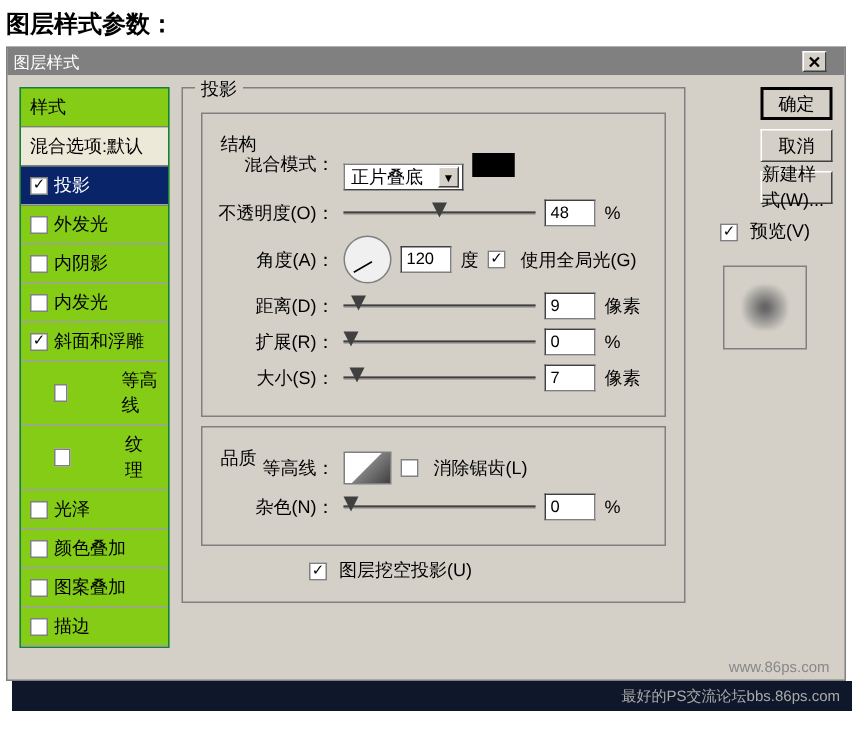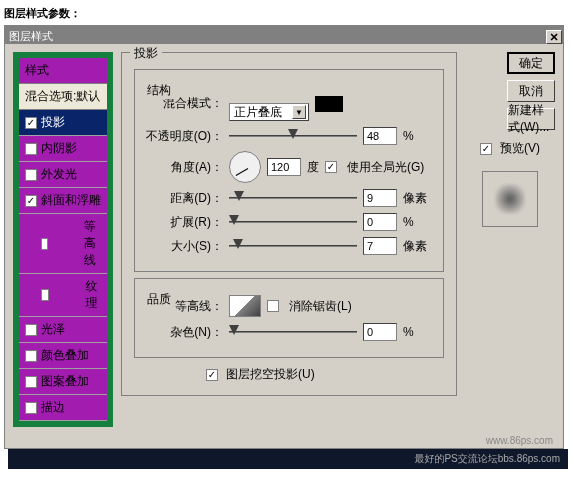--- a/index.html
+++ b/index.html
@@ -5,57 +5,57 @@
   * { box-sizing: border-box; }
   body {
     margin: 0;
     font-family: "Microsoft YaHei", SimSun, sans-serif;
     font-size: 12px;
     background: #fff;
     width: 572px;
   }
   .page-title {
     font-weight: bold;
-    font-size: 11px;
+    font-size: 16px;
     padding: 6px 4px 4px;
   }
   .dialog {
     width: 560px;
     border: 1px solid #808080;
     background: #d4d0c8;
     margin: 0 4px;
   }
   .titlebar {
     background: #808080;
     color: #fff;
     height: 18px;
     display: flex;
-    align-items: flex-end;
+    align-items: center;
     justify-content: space-between;
-    padding: 0 1px 0 4px;
+    padding: 0 12px 0 4px;
     font-size: 11px;
   }
   .close-btn {
     width: 16px; height: 14px;
     background: #d4d0c8;
     border: 1px solid #fff;
     border-right-color: #404040;
     border-bottom-color: #404040;
     display:flex;align-items:center;justify-content:center;
     font-size:11px;font-weight:bold;color:#000;
   }
   .body {
     display: flex;
     padding: 8px 8px 4px 8px;
     gap: 8px;
   }
   .styles-list {
     width: 100px;
-    border: 6px solid #15803d;
-    background: #a21caf;
+    border: 1px solid #15803d;
+    background: #84cc16;
   }
   .styles-header {
     padding: 4px 6px;
     border-bottom: 1px solid #808080;
   }
   .styles-sub {
     background: #ece9d8;
     padding: 4px 6px;
     border-bottom: 1px solid #808080;
   }
@@ -214,25 +214,29 @@
     <div class="styles-list">
       <div class="styles-header">样式</div>
       <div class="styles-sub">混合选项:默认</div>
       <div id="styles-items">
           <div class="style-item selected">
             <span class="cb checked"></span>
             <span>投影</span>
           </div>
           <div class="style-item">
             <span class="cb"></span>
+            <span>外发光</span>
+          </div>
+          <div class="style-item">
+            <span class="cb"></span>
             <span>内阴影</span>
           </div>
           <div class="style-item">
             <span class="cb"></span>
-            <span>外发光</span>
+            <span>内发光</span>
           </div>
           <div class="style-item">
             <span class="cb checked"></span>
             <span>斜面和浮雕</span>
           </div>
           <div class="style-item sub">
             <span class="cb"></span>
             <span>等高线</span>
           </div>
           <div class="style-item sub">

